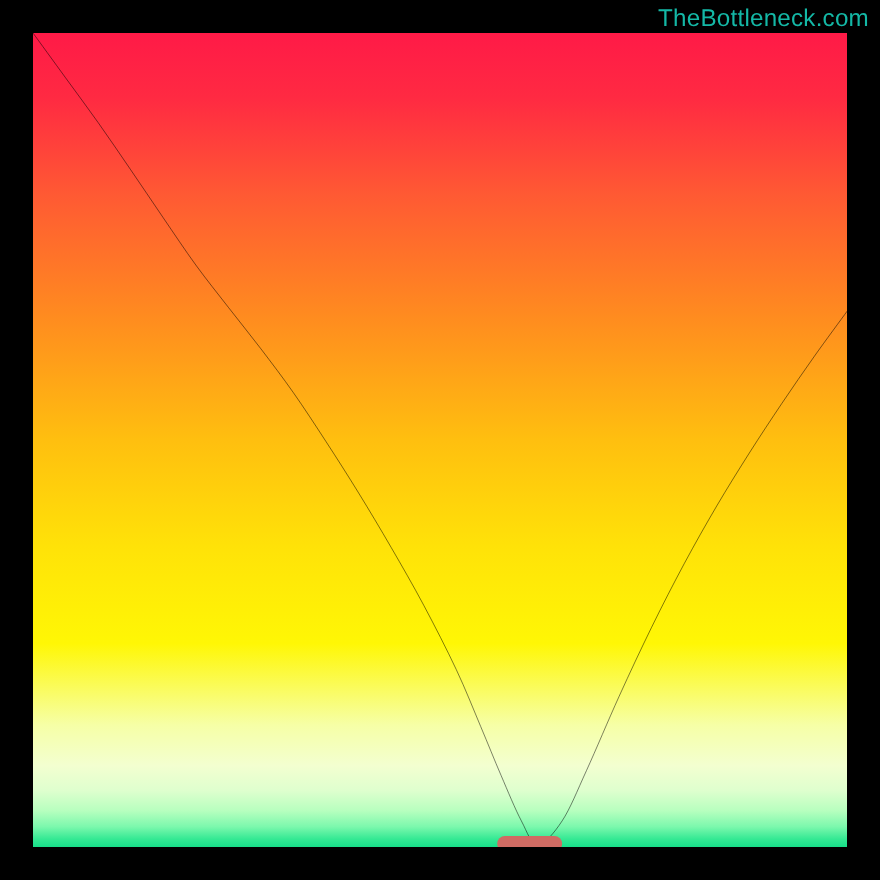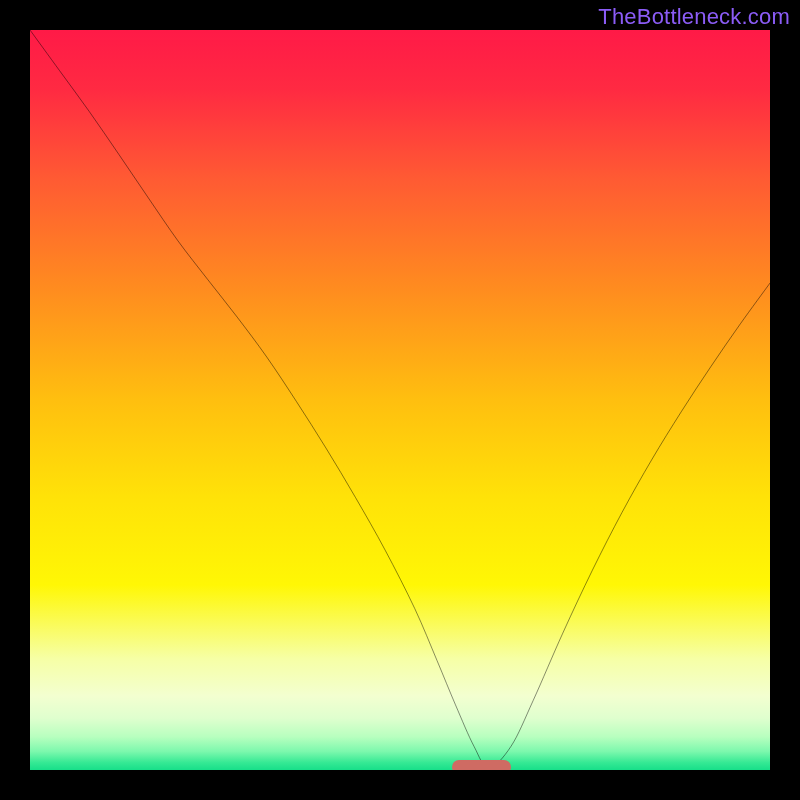--- a/index.html
+++ b/index.html
@@ -38,21 +38,21 @@
   .marker {
     position: absolute;
     height: 14px;
     border-radius: 7px;
     background: #cf6b63;
   }
   .watermark {
     position: absolute;
     top: 4px;
     right: 10px;
-    color: #8b5cf6;
+    color: #14b8a6;
     font-size: 22px;
     letter-spacing: 0.2px;
     user-select: none;
   }
 </style>
 </head>
 <body>
 
 <div class="frame">
 

